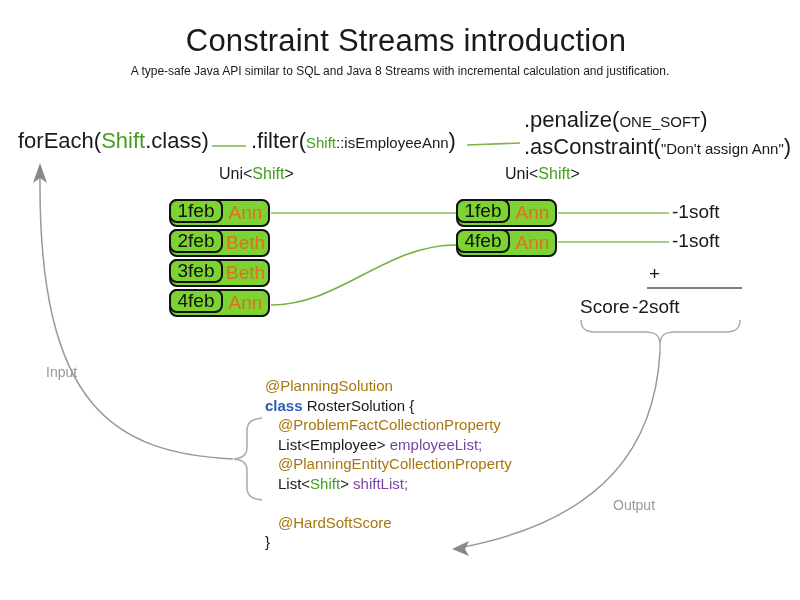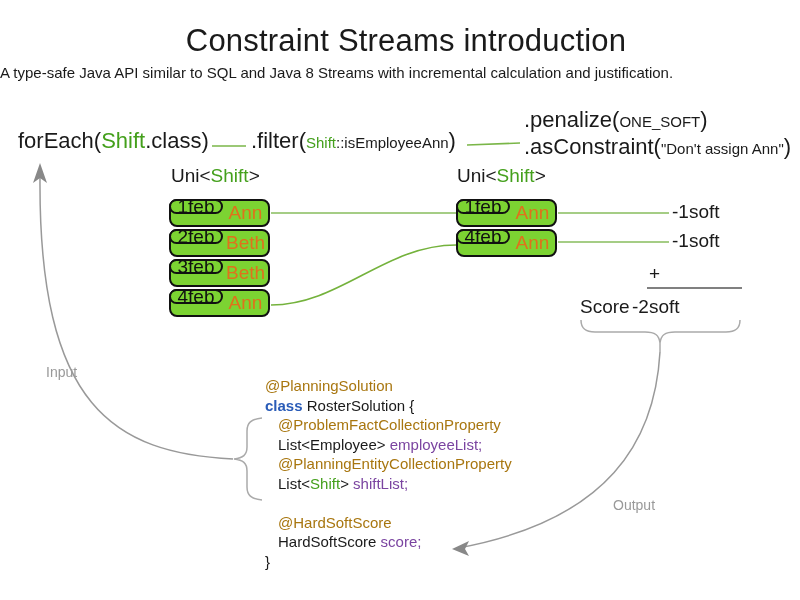--- a/index.html
+++ b/index.html
@@ -6,33 +6,33 @@
     --box-green:#7cd332; --type-green:#44a01c; --line-green-light:#a5cd85;
     --line-green:#74b23c; --employee-orange:#e0711c; --annotation-brown:#a8760f;
     --keyword-blue:#2a5cb8; --field-purple:#7a44a0; --gray:#999999; --text:#1a1a1a;
   }
   *{margin:0;padding:0;box-sizing:border-box;}
   html,body{background:#fff;}
   body{font-family:"Liberation Sans",sans-serif;color:var(--text);}
   #canvas{position:relative;width:800px;height:600px;background:#fff;overflow:hidden;}
   .abs{position:absolute;white-space:nowrap;}
   .title{width:800px;text-align:center;top:23px;left:0;font-size:31px;letter-spacing:.2px;padding-left:12px;}
-  .subtitle{width:800px;top:64px;left:0;font-size:15px;}
+  .subtitle{width:800px;text-align:center;top:64px;left:0;font-size:12px;}
   .flow-big{font-size:22px;}
   .flow-small{font-size:15px;}
   .tok-plain{color:var(--text);}
   .tok-type{color:var(--type-green);}
   .tok-ann{color:var(--annotation-brown);}
   .tok-kw{color:var(--keyword-blue);font-weight:bold;}
   .tok-field{color:var(--field-purple);}
-  .stream-label{font-size:19px;}
+  .stream-label{font-size:16px;margin-left:48px;}
   .stream-table{display:flex;flex-direction:column;gap:2px;}
   .shift-row{display:flex;width:101px;height:28px;background:var(--box-green);
     border:2px solid #111;border-radius:8px;}
-  .date-cell{width:54px;height:15px;margin:-2px 0 -2px -2px;background:var(--box-green);
+  .date-cell{width:54px;height:24px;margin:-2px 0 -2px -2px;background:var(--box-green);
     border:2px solid #111;border-radius:8px;display:flex;align-items:center;
     justify-content:center;font-size:19px;color:#111;}
   .name-cell{flex:1;display:flex;align-items:center;justify-content:center;
     font-size:19px;color:var(--employee-orange);border-radius:8px;}
   .score-text{font-size:19px;}
   .io-label{font-size:14px;color:var(--gray);}
   .code-block{font-size:15px;line-height:19.5px;}
   .code-line{height:19.5px;}
   .code-line.ind{padding-left:13px;}
   svg.overlay{position:absolute;left:0;top:0;pointer-events:none;}
@@ -127,17 +127,16 @@
 
   <div class="abs code-block" style="left:265px;top:376px">
       <div class="code-line"><span class="tok-ann">@PlanningSolution</span></div>
       <div class="code-line"><span class="tok-kw">class</span><span class="tok-plain"> RosterSolution {</span></div>
       <div class="code-line ind"><span class="tok-ann">@ProblemFactCollectionProperty</span></div>
       <div class="code-line ind"><span class="tok-plain">List&lt;Employee&gt; </span><span class="tok-field">employeeList;</span></div>
       <div class="code-line ind"><span class="tok-ann">@PlanningEntityCollectionProperty</span></div>
       <div class="code-line ind"><span class="tok-plain">List&lt;</span><span class="tok-type">Shift</span><span class="tok-plain">&gt; </span><span class="tok-field">shiftList;</span></div>
       <div class="code-line ind">&nbsp;</div>
       <div class="code-line ind"><span class="tok-ann">@HardSoftScore</span></div>
-      <div class="code-line ind"><span class="tok-plain">HardSoftScore </span><span class="tok-field">score;</span></div>
       <div class="code-line"><span class="tok-plain">}</span></div>
     </div>
 
 </div>
 
 </body></html>

